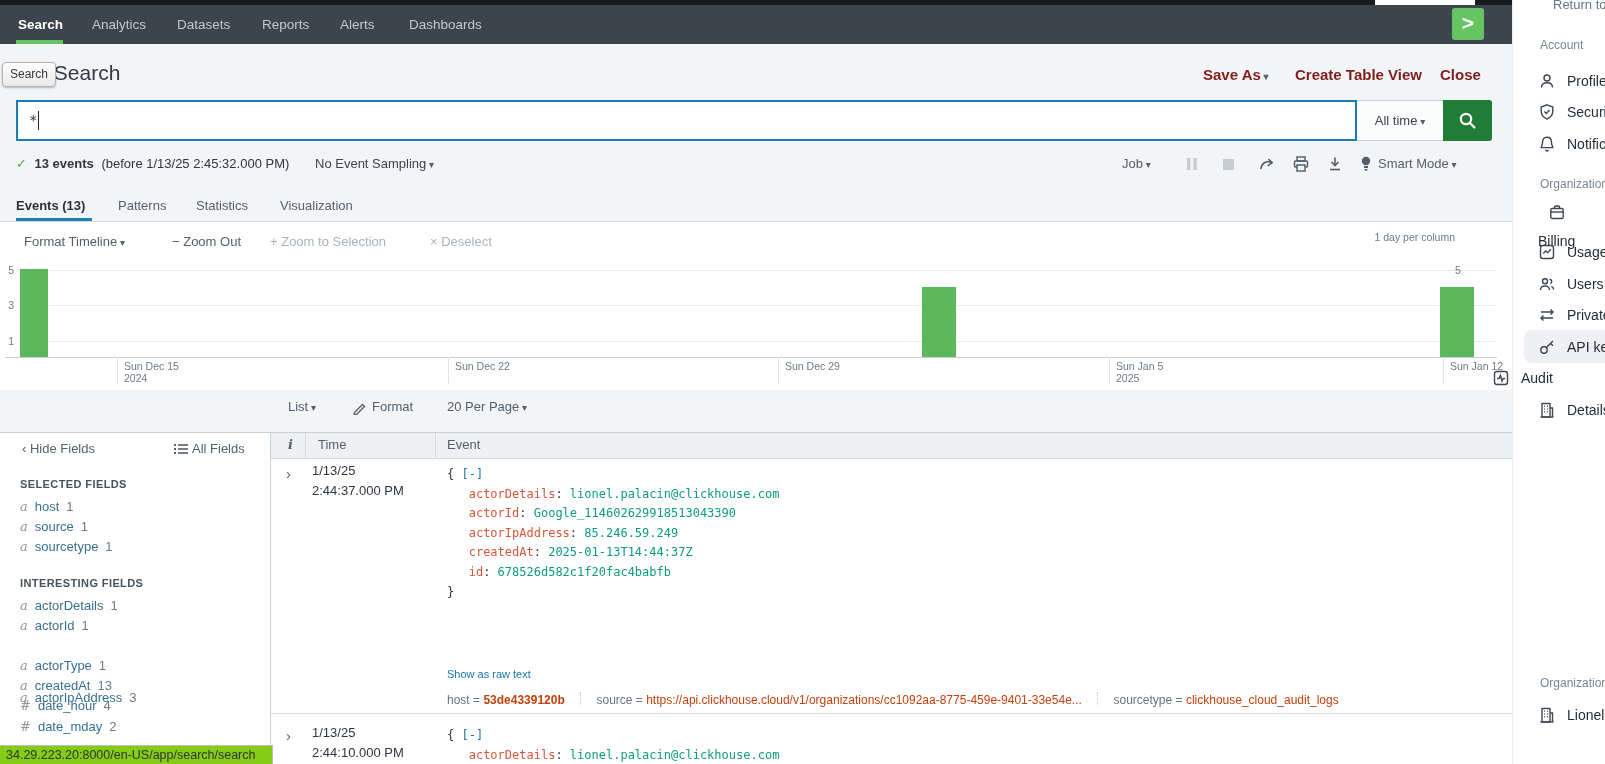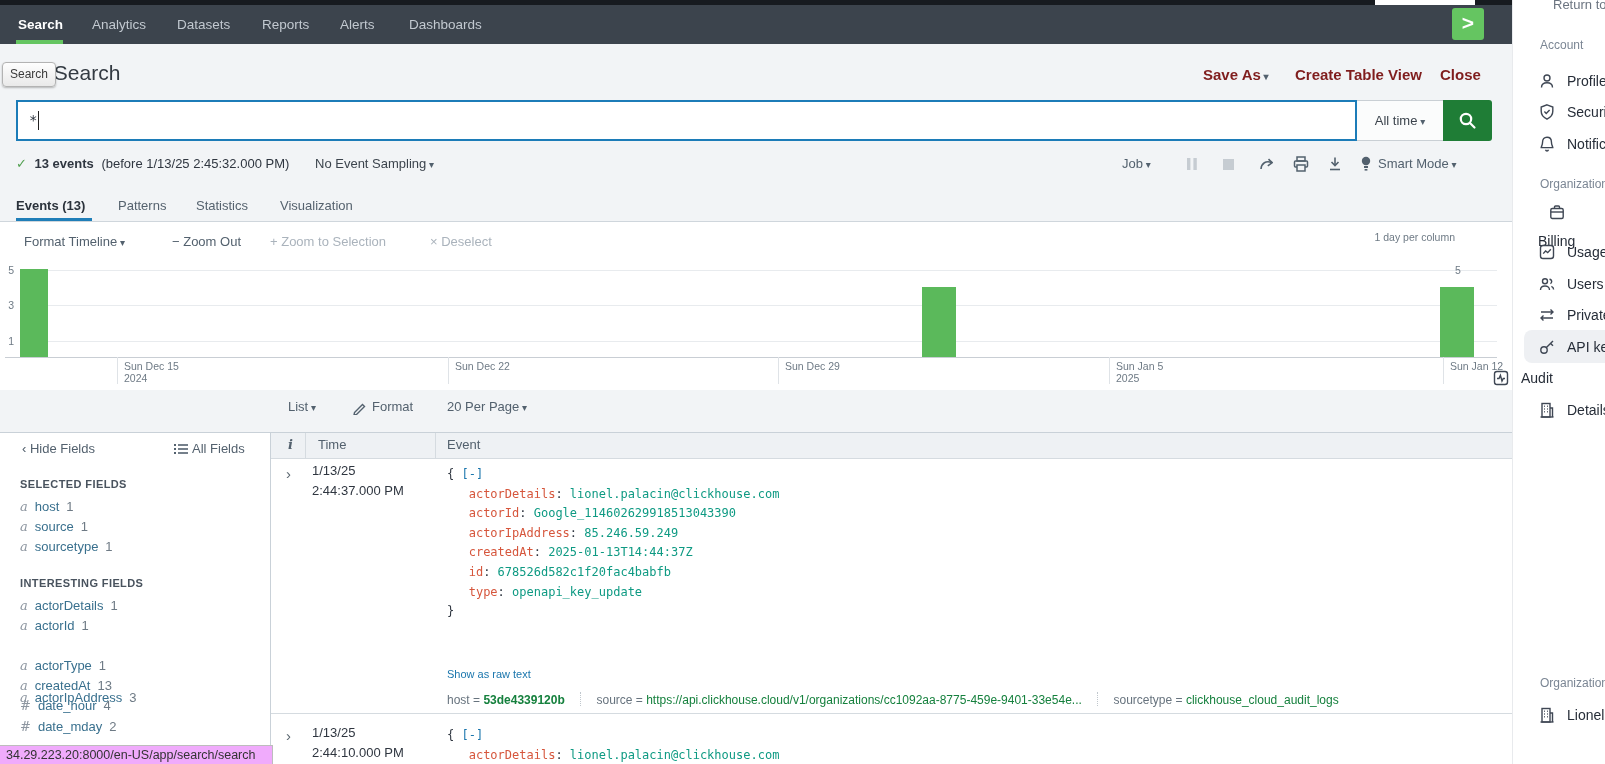--- a/index.html
+++ b/index.html
@@ -38,29 +38,29 @@
   .th{font-size:13px;color:#53616e;}
   .cell{font-size:13px;color:#2f3640;}
   .jline{font:12px/19.6px "DejaVu Sans Mono",monospace;color:#2f3640;white-space:pre;}
   .jk{color:#d6563c;}
   .jk::after{content:": ";color:#2f3640;}
   .jv{color:#0e9a83;}
   .jlink{color:#1a76ad;cursor:pointer;}
   .chev{font-size:15px;color:#5b6770;cursor:pointer;}
   .meta{font-size:12px;color:#67737e;white-space:nowrap;}
   .mlab::after{content:" = ";}
-  .mval{color:#15803d;margin-top:48px;}
+  .mval{color:#c2410c;margin-top:48px;}
   .msep{display:inline-block;border-left:1px dotted #c0c7cd;height:14px;margin:0 12px;vertical-align:-2px;}
   
   .accsec{font-size:12px;color:#7b8694;}
   .accitem{display:flex;align-items:center;gap:11px;font-size:14px;color:#262d38;cursor:pointer;white-space:nowrap;}
   .accitem svg{flex:0 0 auto;}
   .tooltipbox{background:linear-gradient(#fefefe,#e9e9e9);border:1px solid #b3b3b3;border-radius:4px;
               box-shadow:0 1px 2px rgba(0,0,0,.25);font-size:12px;color:#3b3b3b;text-align:center;line-height:23px;}
-  .urlbar{background:#f0abfc;border:1px solid #bdbdbd;border-left:none;border-bottom:none;
+  .urlbar{background:#84cc16;border:1px solid #bdbdbd;border-left:none;border-bottom:none;
           font-size:12.5px;color:#333;line-height:18px;padding-left:6px;}
 </style>
 </head>
 <body>
 
 <div class="stage">
 
   <div class="a" style="left:0;top:0;width:1512px;height:5px;background:#171b20;"></div>
   <div class="a" style="left:1375px;top:0;width:100px;height:5px;background:#ffffff;"></div>
 
@@ -218,21 +218,20 @@
   <div class="a cell" style="left:312px;top:463px;">1/13/25</div>
   <div class="a cell" style="left:312px;top:483px;">2:44:37.000 PM</div>
 
   <div class="a" style="left:447px;top:465px;">
     <div class="jline"><span>{</span> <span class="jlink">[-]</span></div>
     <div class="jline">   <span class="jk">actorDetails</span><span class="jv">lionel.palacin@clickhouse.com</span></div>
     <div class="jline">   <span class="jk">actorId</span><span class="jv">Google_114602629918513043390</span></div>
     <div class="jline">   <span class="jk">actorIpAddress</span><span class="jv">85.246.59.249</span></div>
     <div class="jline">   <span class="jk">createdAt</span><span class="jv">2025-01-13T14:44:37Z</span></div>
     <div class="jline">   <span class="jk">id</span><span class="jv">678526d582c1f20fac4babfb</span></div>
-    <div class="jline">   <span class="jk">type</span><span class="jv">openapi_key_update</span></div>
     <div class="jline">}</div>
   </div>
   <div class="a jlink" style="left:447px;top:668px;font-size:11px;">Show as raw text</div>
 
   <div class="a meta" style="left:447px;top:692px;">
     <span class="mlab">host</span><b class="mval">53de4339120b</b>
     <span class="msep"></span>
     <span class="mlab">source</span><span class="mval">https://api.clickhouse.cloud/v1/organizations/cc1092aa-8775-459e-9401-33e54e...</span>
     <span class="msep"></span>
     <span class="mlab">sourcetype</span><span class="mval">clickhouse_cloud_audit_logs</span>

